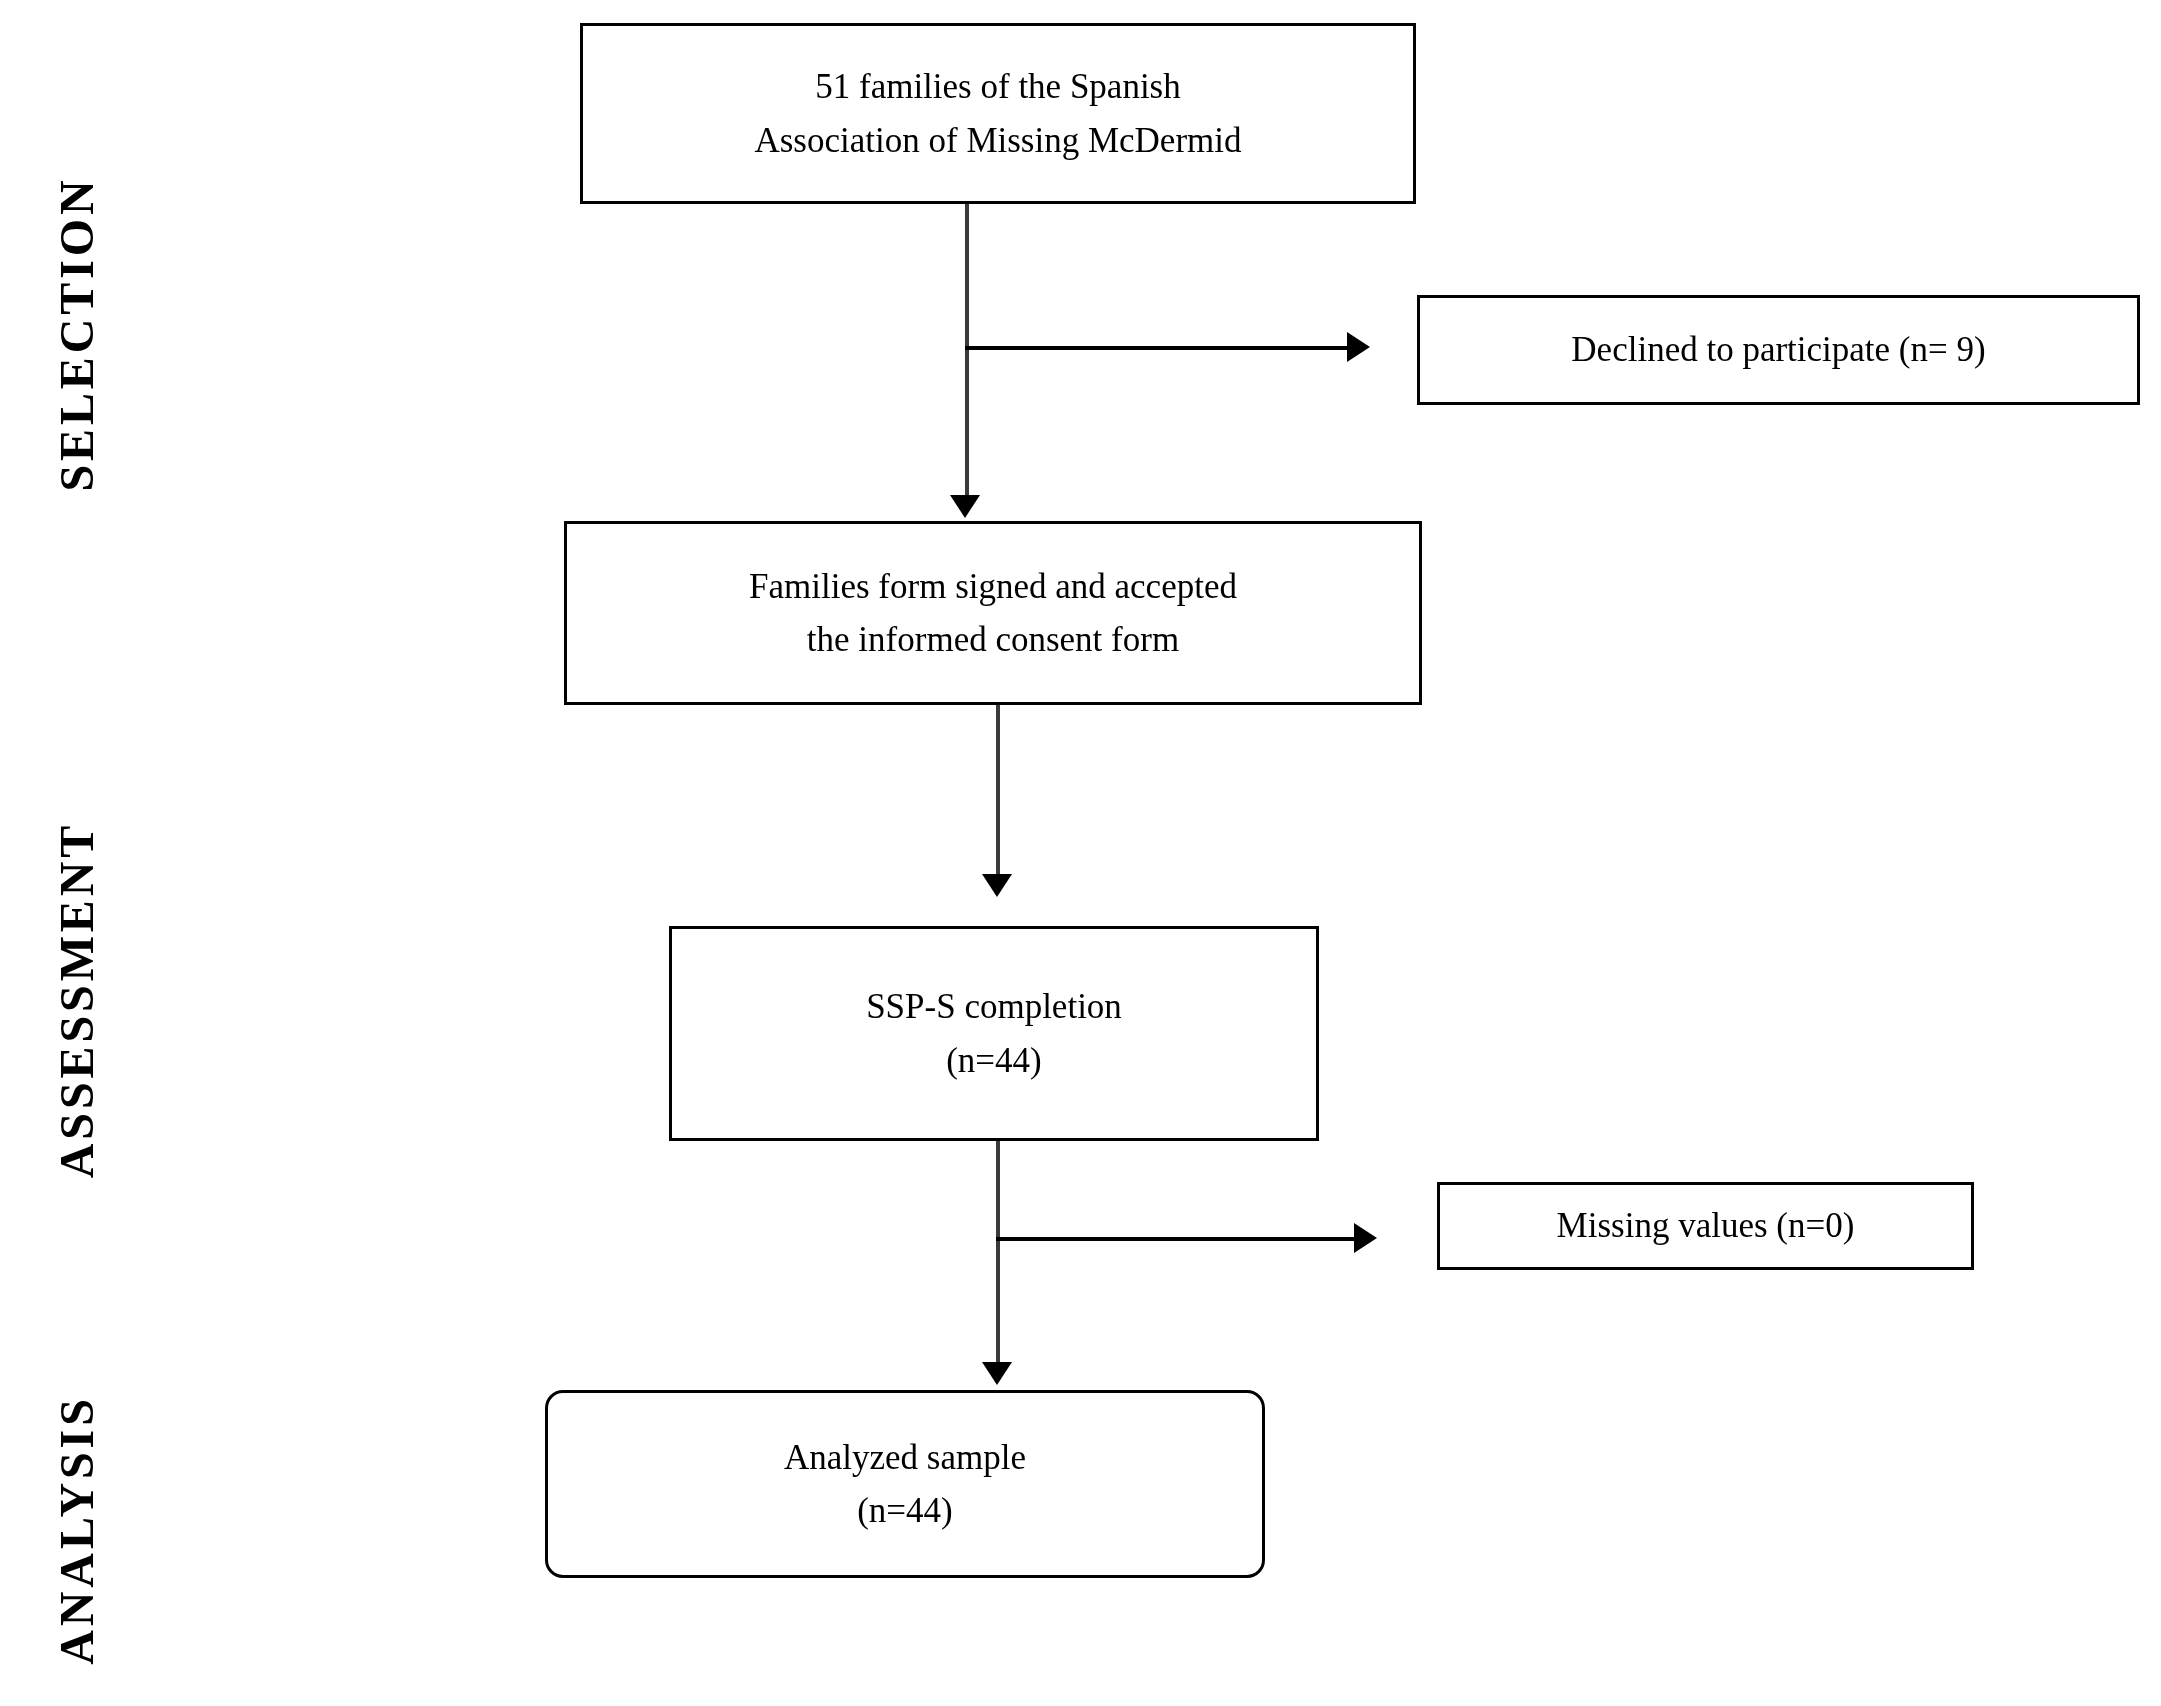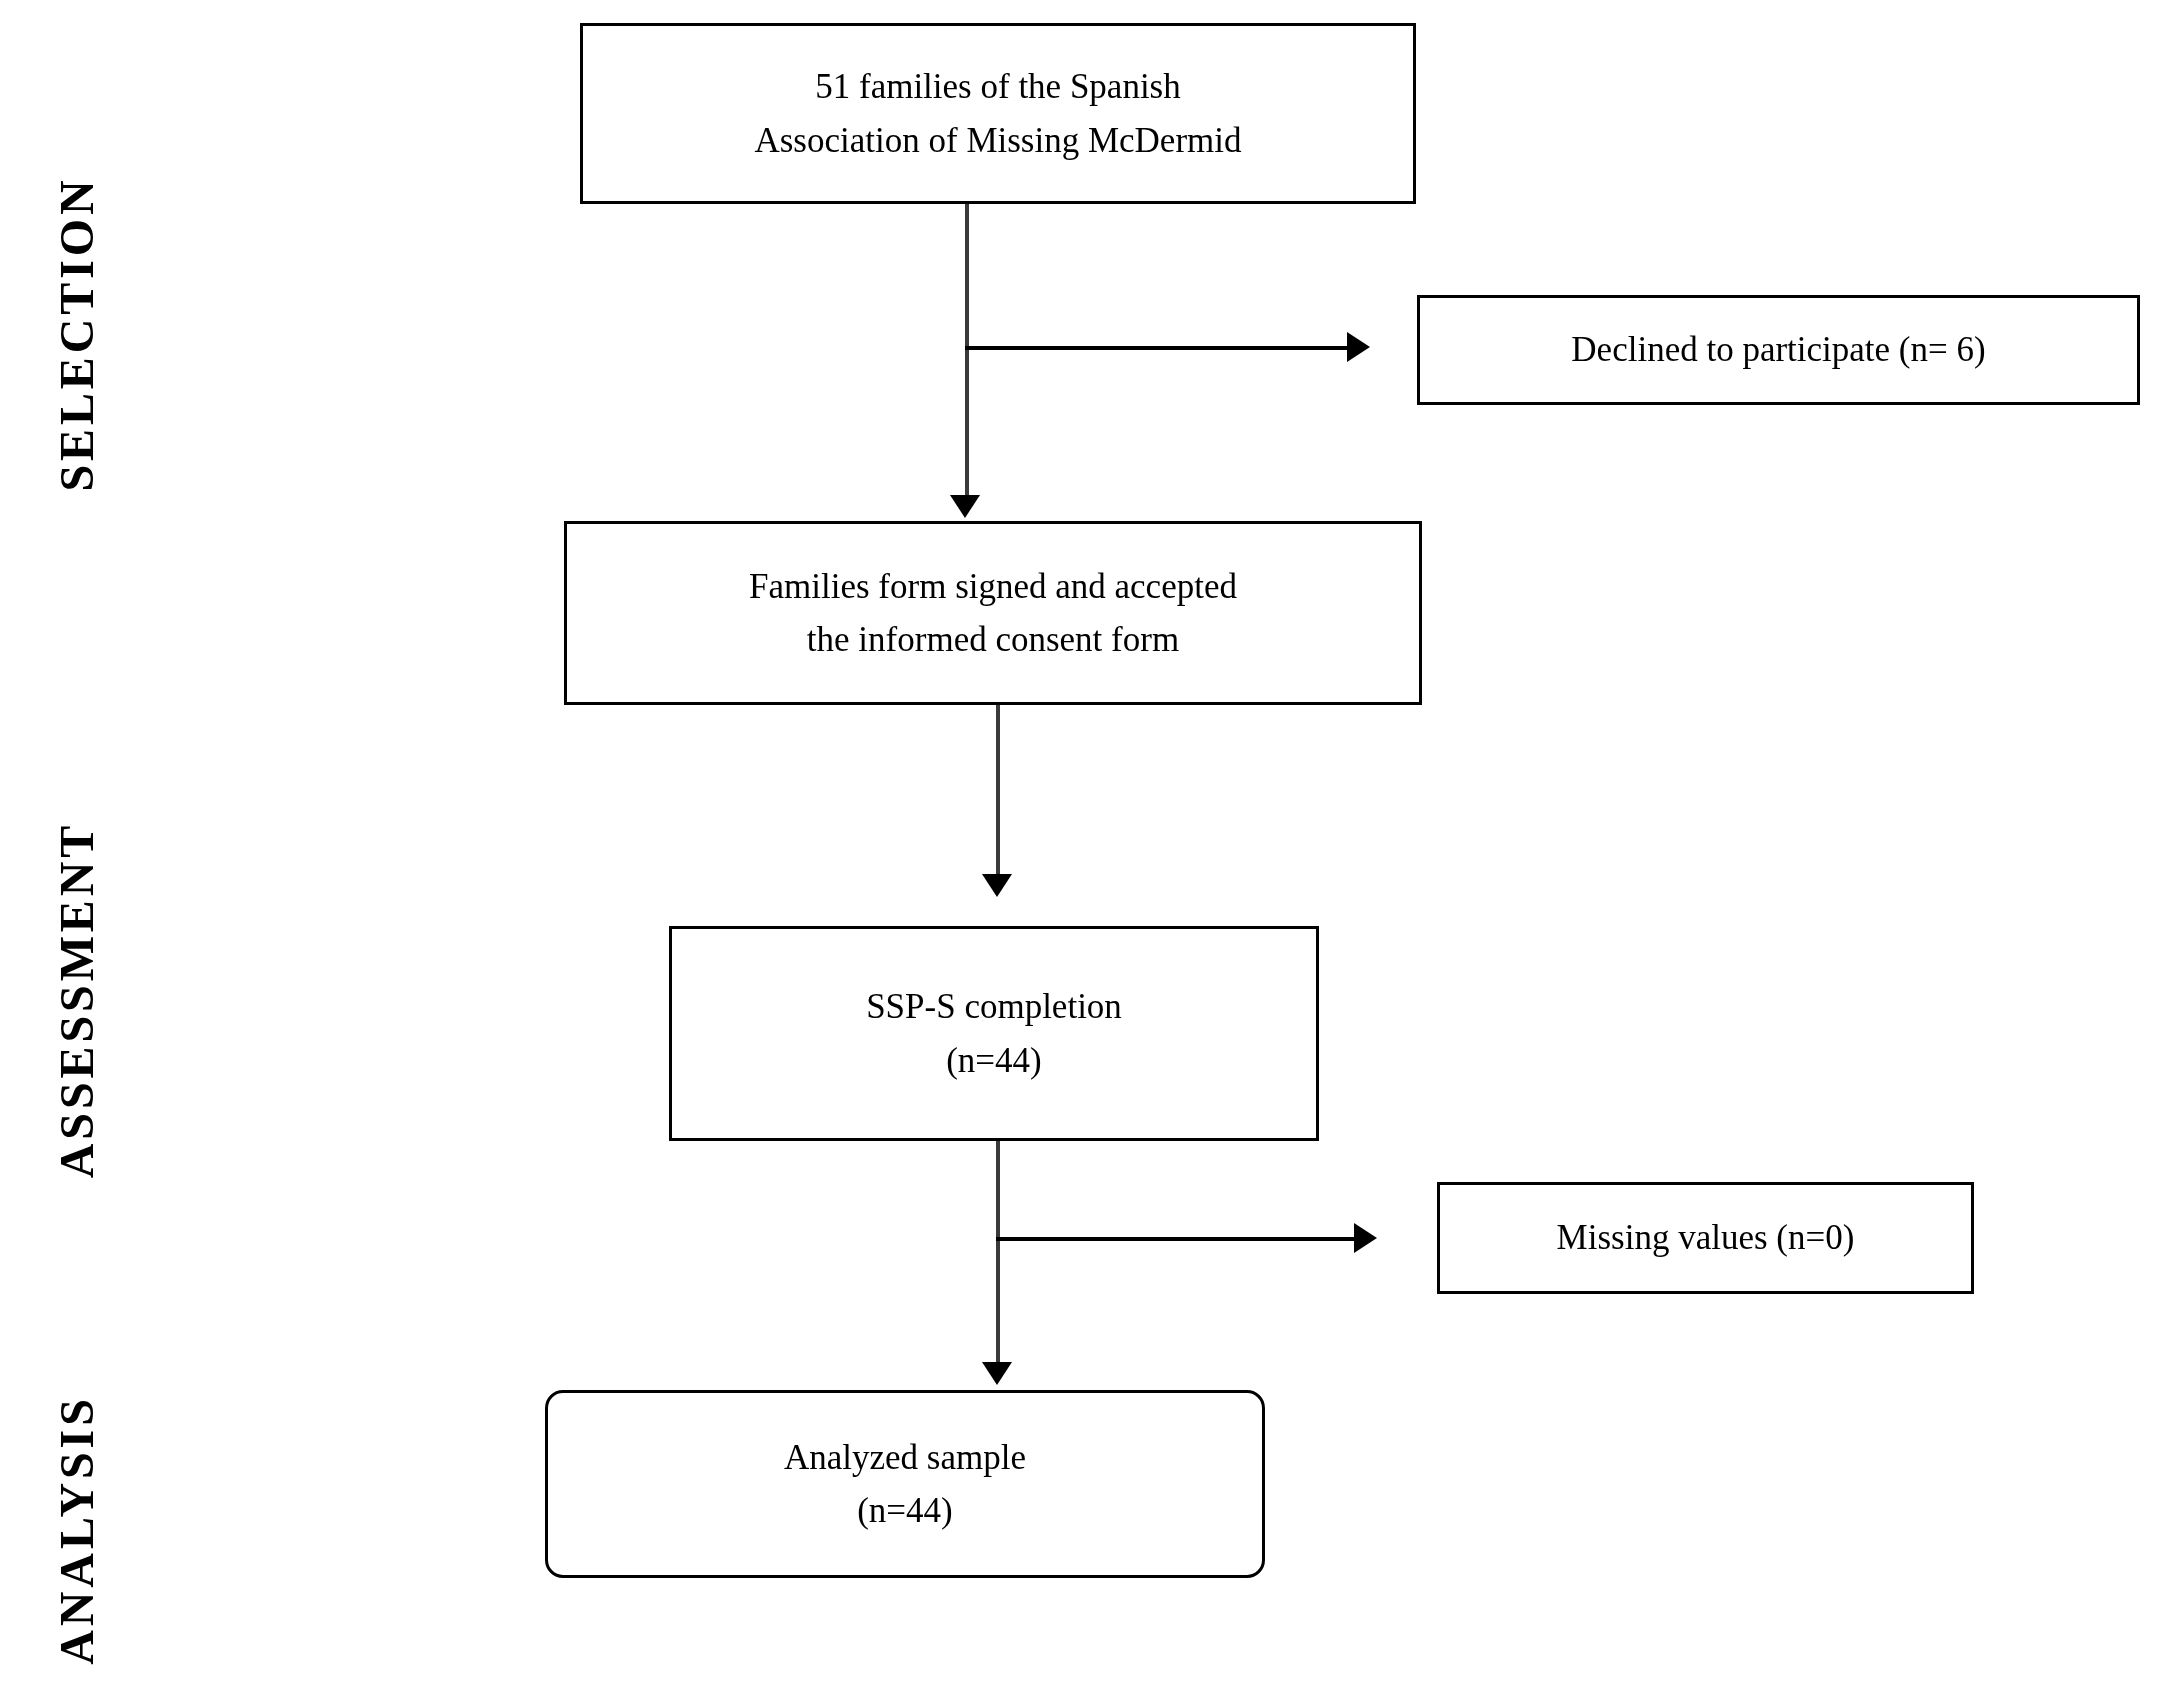--- a/index.html
+++ b/index.html
@@ -97,21 +97,21 @@
     <span class="line">Association of Missing McDermid</span>
   </div>
 
   <div class="v-line" style="left:965px; top:204px; height:297px;"></div>
   <div class="arrow-down" style="left:950px; top:495px;"></div>
 
   <div class="h-line" style="left:965px; top:346px; width:383px;"></div>
   <div class="arrow-right" style="left:1347px; top:332px;"></div>
 
   <div class="flow-box" style="left:1417px; top:295px; width:723px; height:110px;">
-    <span class="line">Declined to participate (n= 6)</span>
+    <span class="line">Declined to participate (n= 9)</span>
   </div>
 
   <div class="flow-box" style="left:564px; top:521px; width:858px; height:184px;">
     <span class="line">Families form signed and accepted</span>
     <span class="line">the informed consent form</span>
   </div>
 
   <div class="v-line" style="left:996px; top:705px; height:174px;"></div>
   <div class="arrow-down" style="left:982px; top:874px;"></div>
 
@@ -119,21 +119,21 @@
     <span class="line">SSP-S completion</span>
     <span class="line">(n=44)</span>
   </div>
 
   <div class="v-line" style="left:996px; top:1141px; height:227px;"></div>
   <div class="arrow-down" style="left:982px; top:1362px;"></div>
 
   <div class="h-line" style="left:996px; top:1237px; width:360px;"></div>
   <div class="arrow-right" style="left:1354px; top:1223px;"></div>
 
-  <div class="flow-box" style="left:1437px; top:1182px; width:537px; height:112px;">
+  <div class="flow-box" style="left:1437px; top:1182px; width:537px; height:88px;">
     <span class="line">Missing values (n=0)</span>
   </div>
 
   <div class="flow-box" style="left:545px; top:1390px; width:720px; height:188px;border-radius:18px;">
     <span class="line">Analyzed sample</span>
     <span class="line">(n=44)</span>
   </div>
 
 </div>
 

